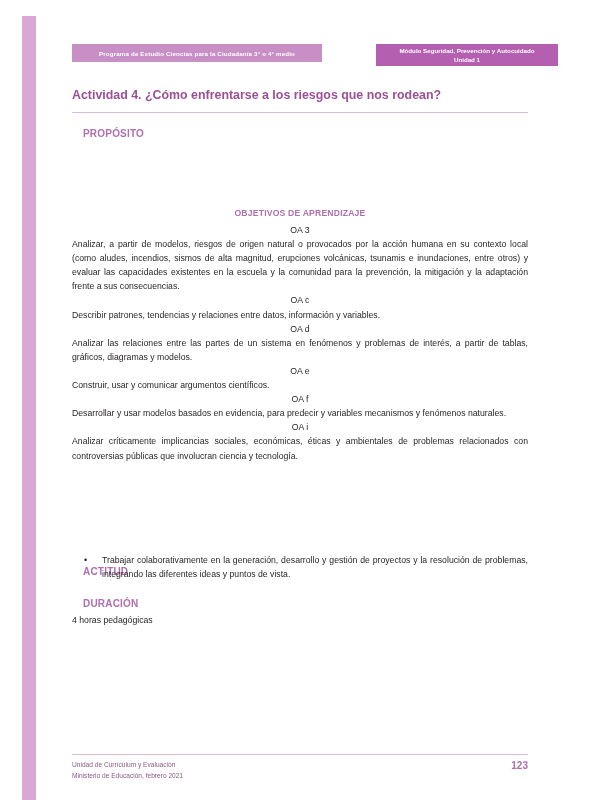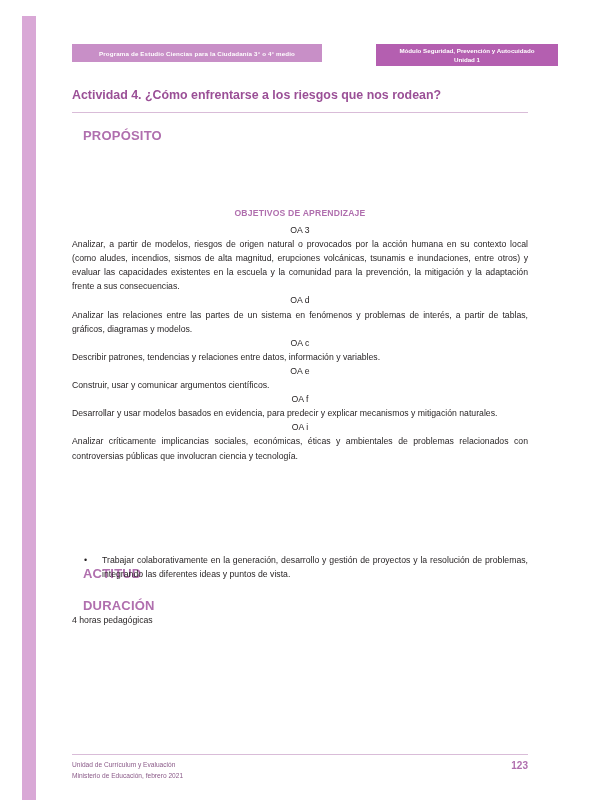--- a/index.html
+++ b/index.html
@@ -86,21 +86,21 @@
     position: absolute;
     left: 72px;
     top: 96px;
     width: 456px;
     height: 1px;
     background: #d9bcd8;
   }
   
   .section-label {
     position: absolute;
-    font-size: 13px;
+    font-size: 10px;
     font-weight: bold;
     color: #b06fae;
     letter-spacing: 0.2px;
     padding-left: 11px;
   }
   .body-text {
     position: absolute;
     font-size: 8.7px;
     color: #231f20;
     line-height: 1.62;
@@ -217,34 +217,34 @@
   <div class="section-label" id="proposito-label">PROPÓSITO</div>
 
   <div id="oa-heading">OBJETIVOS DE APRENDIZAJE</div>
 
   <div class="oa-block" id="oa-list">
     <div class="oa-item">
       <div class="oa-code">OA 3</div>
       <div class="oa-desc">Analizar, a partir de modelos, riesgos de origen natural o provocados por la acción humana en su contexto local (como aludes, incendios, sismos de alta magnitud, erupciones volcánicas, tsunamis e inundaciones, entre otros) y evaluar las capacidades existentes en la escuela y la comunidad para la prevención, la mitigación y la adaptación frente a sus consecuencias.</div>
     </div>
     <div class="oa-item">
+      <div class="oa-code">OA c</div>
+      <div class="oa-desc">Describir patrones, tendencias y relaciones entre datos, información y variables.</div>
+    </div>
+    <div class="oa-item">
       <div class="oa-code">OA d</div>
       <div class="oa-desc">Analizar las relaciones entre las partes de un sistema en fenómenos y problemas de interés, a partir de tablas, gráficos, diagramas y modelos.</div>
     </div>
     <div class="oa-item">
-      <div class="oa-code">OA c</div>
-      <div class="oa-desc">Describir patrones, tendencias y relaciones entre datos, información y variables.</div>
-    </div>
-    <div class="oa-item">
       <div class="oa-code">OA e</div>
       <div class="oa-desc">Construir, usar y comunicar argumentos científicos.</div>
     </div>
     <div class="oa-item">
       <div class="oa-code">OA f</div>
-      <div class="oa-desc">Desarrollar y usar modelos basados en evidencia, para predecir y explicar mecanismos y mitigación naturales.</div>
+      <div class="oa-desc">Desarrollar y usar modelos basados en evidencia, para predecir y variables mecanismos y fenómenos naturales.</div>
     </div>
     <div class="oa-item">
       <div class="oa-code">OA i</div>
       <div class="oa-desc">Analizar críticamente implicancias sociales, económicas, éticas y ambientales de problemas relacionados con controversias públicas que involucran ciencia y tecnología.</div>
     </div>
   </div>
 
   <div class="section-label" id="actitud-label">ACTITUD</div>
   <ul id="actitud-list">
     <li>Trabajar colaborativamente en la generación, desarrollo y gestión de proyectos y la resolución de problemas, integrando las diferentes ideas y puntos de vista.</li>

